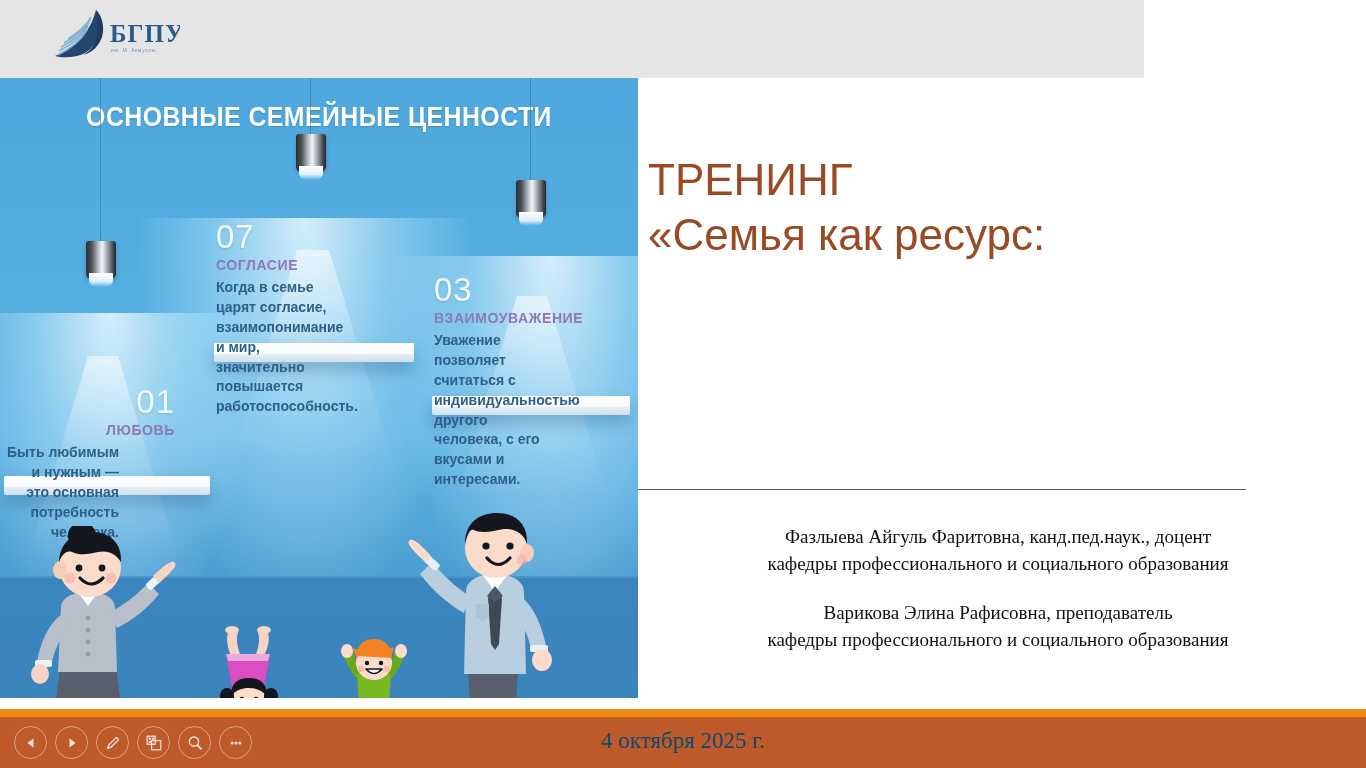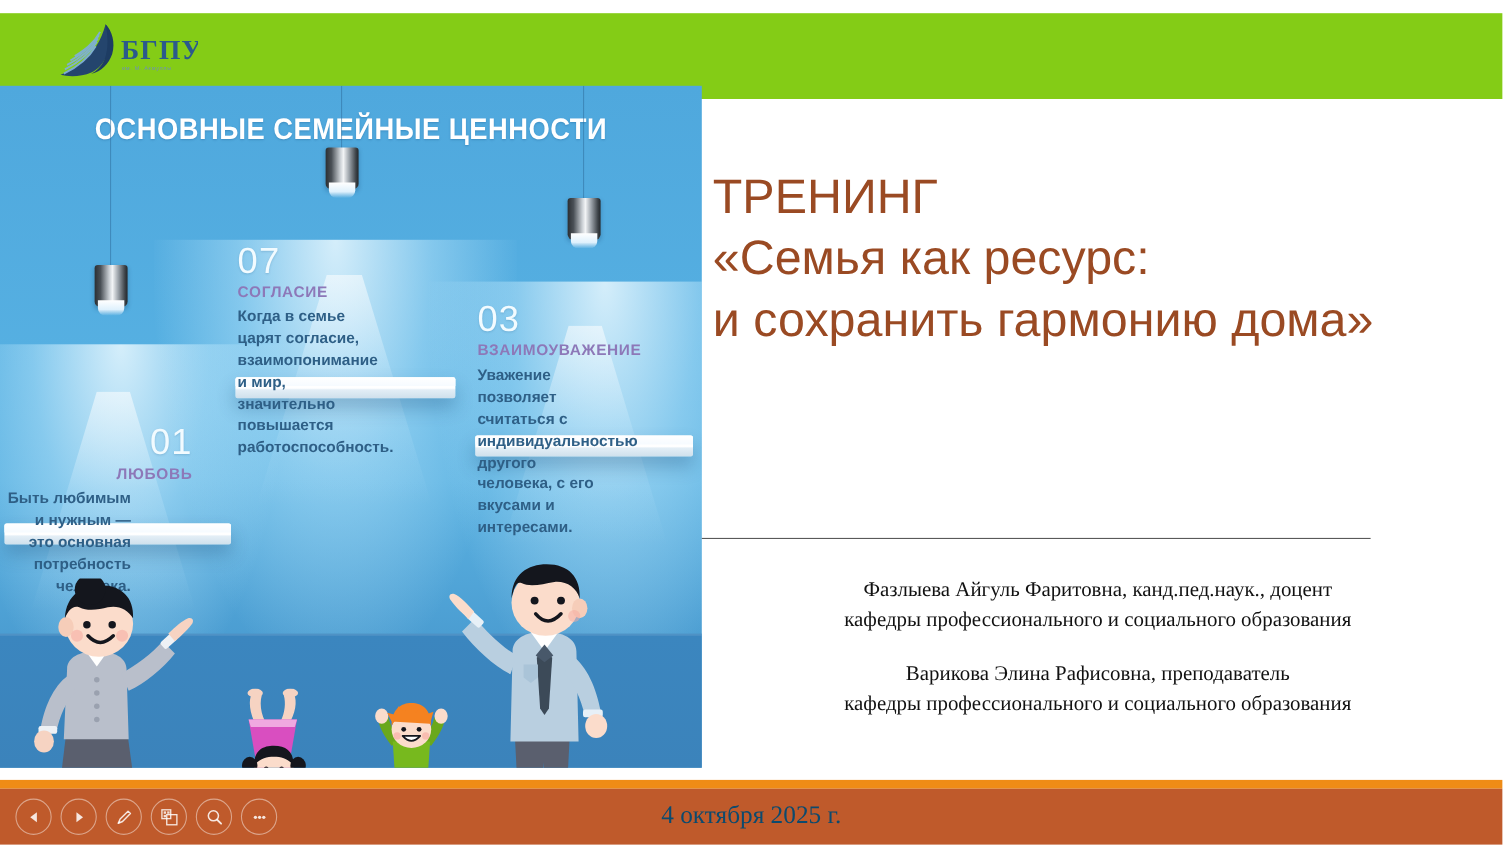--- a/index.html
+++ b/index.html
@@ -10,23 +10,23 @@
     font-family: "Liberation Serif", serif;
   }
   #slide {
     position: relative;
     width: 1366px; height: 768px;
     background: #ffffff;
   }
 
   
   #header {
-    position: absolute; left: 0; top: 12px;
-    width: 1366px; height: 78px;
-    background: #84cc16;
+    position: absolute; left: 0; top: 0;
+    width: 1144px; height: 78px;
+    background: #e5e5e5;
   }
   #logo {
     position: absolute; left: 52px; top: 6px;
     width: 128px; height: 58px;
   }
   #org-title {
     position: absolute; left: 205px; top: 24px;
     width: 1100px;
     font-family: "Liberation Serif", serif;
     font-size: 22.5px;
@@ -387,21 +387,20 @@
       <circle cx="86" cy="38" r="3.6" fill="#14161d"></circle>
       <circle cx="110" cy="38" r="3.6" fill="#14161d"></circle>
       <path d="M87 50 Q98 63 110 50" stroke="#14161d" stroke-width="3.2" fill="none" stroke-linecap="round"></path>
       <circle cx="122" cy="52" r="5.5" fill="#f6a9a0" opacity=".5"></circle>
     </svg>
   </div>
 
   <div id="title-block">
     <div class="title-line">ТРЕНИНГ</div>
     <div class="title-line">«Семья как ресурс:</div>
-    <div class="title-line">и сохранить гармонию дома»</div>
   </div>
 
   <div id="divider"></div>
 
   <div id="authors">
     <div class="author-block">
       <div class="author-line">Фазлыева Айгуль Фаритовна, канд.пед.наук., доцент</div>
       <div class="author-line">кафедры профессионального и социального образования</div>
     </div>
     <div class="author-block">

